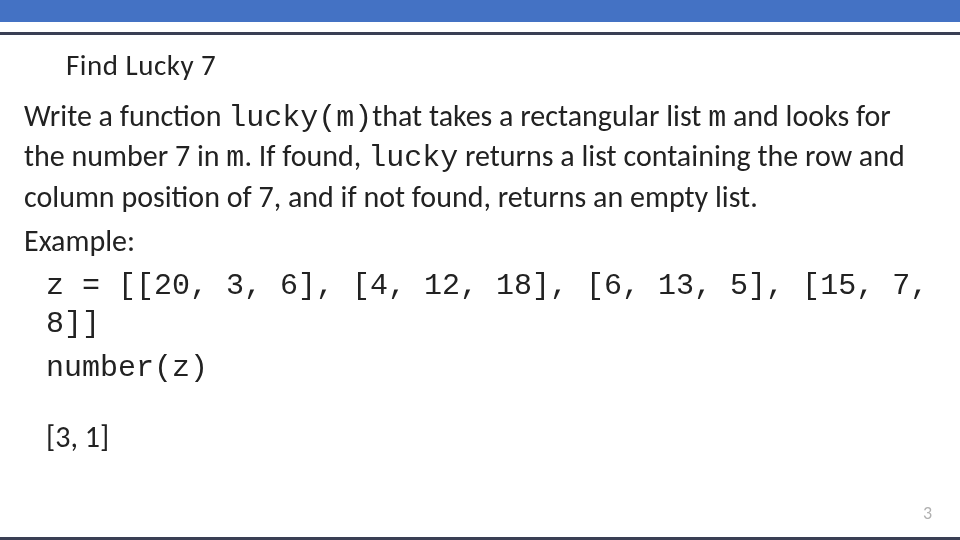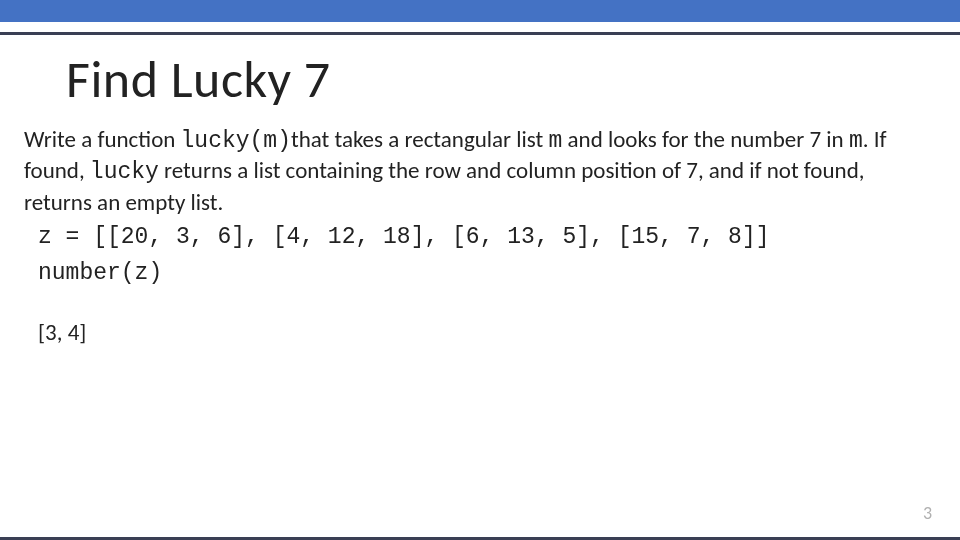--- a/index.html
+++ b/index.html
@@ -1,45 +1,46 @@
 <!DOCTYPE html>
 <html><head>
 <meta charset="utf-8">
 <style>
   * { margin: 0; padding: 0; box-sizing: border-box; }
   html, body { width: 960px; height: 540px; background: #fff; font-family: Calibri, "Segoe UI", Arial, sans-serif; overflow: hidden; }
   .slide { width: 960px; height: 540px; position: relative; }
   .top-bar { width: 100%; height: 22px; background: #4472C4; }
   .under-line { width: 100%; height: 3px; background: #3a3f54; margin-top: 10px; }
-  .title { font-size: 52px; font-weight: 400; color: #222; margin: 12px 0 0 66px; letter-spacing: 0.5px; }
-  .body { margin: 14px 24px 0 24px; font-size: 23px; color: #222; line-height: 1.28; }
+  .title { font-size: 29px; font-weight: 400; color: #222; margin: 12px 0 0 66px; letter-spacing: 0.5px; }
+  .body { margin: 14px 24px 0 24px; font-size: 30px; color: #222; line-height: 1.28; }
   .body p { margin-bottom: 6px; }
   .mono { font-family: "Courier New", Courier, monospace; }
-  .indent { margin-left: 14px; }
+  .indent { margin-left: 22px; }
   .returns-block { margin-top: 30px; }
   .page-num { position: absolute; right: 28px; bottom: 16px; font-size: 18px; color: #b0b0b0; }
   .bottom-line { position: absolute; left: 0; bottom: 0; width: 100%; height: 3px; background: #3a3f54; }
 </style>
 </head>
 <body>
 
 <div class="slide">
   <div class="top-bar"></div>
   <div class="under-line"></div>
 
   <h1 class="title">Find Lucky 7</h1>
 
   <div class="body">
     <p>
       <span>Write a function </span><span class="mono">lucky(m)</span><span>that takes a rectangular list </span><span class="mono">m</span><span> and looks for the number 7 in  </span><span class="mono">m</span><span>. If found, </span><span class="mono">lucky</span><span> returns a list containing the row and column position of 7, and if not found, returns an empty list.</span>
     </p>
 
+    <p>Example:</p>
     <p class="mono indent">z = [[20, 3, 6], [4, 12, 18], [6, 13, 5], [15, 7, 8]]</p>
     <p class="mono indent">number(z)</p>
 
     <div class="returns-block">
-      <p class="indent">[3, 4]</p>
+      <p class="indent">[3, 1]</p>
     </div>
   </div>
 
   <div class="page-num">3</div>
   <div class="bottom-line"></div>
 </div>
 
 </body></html>

